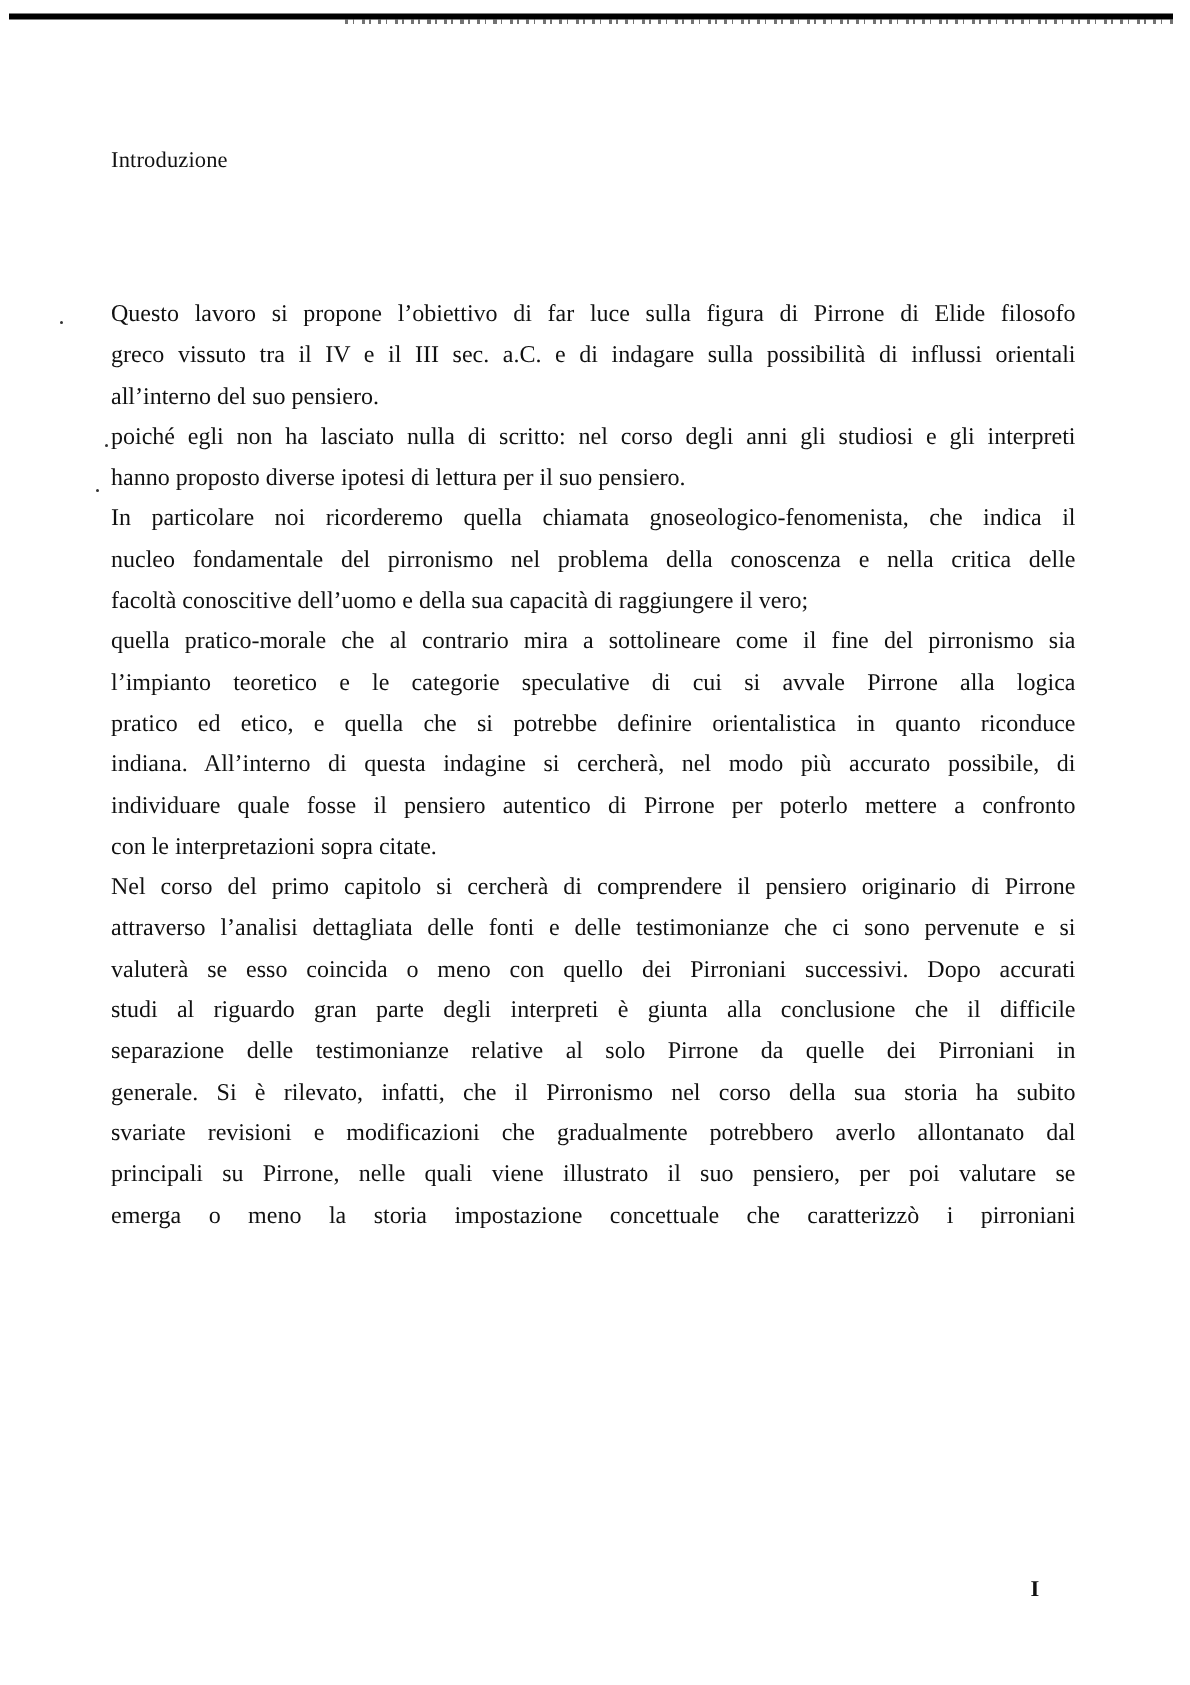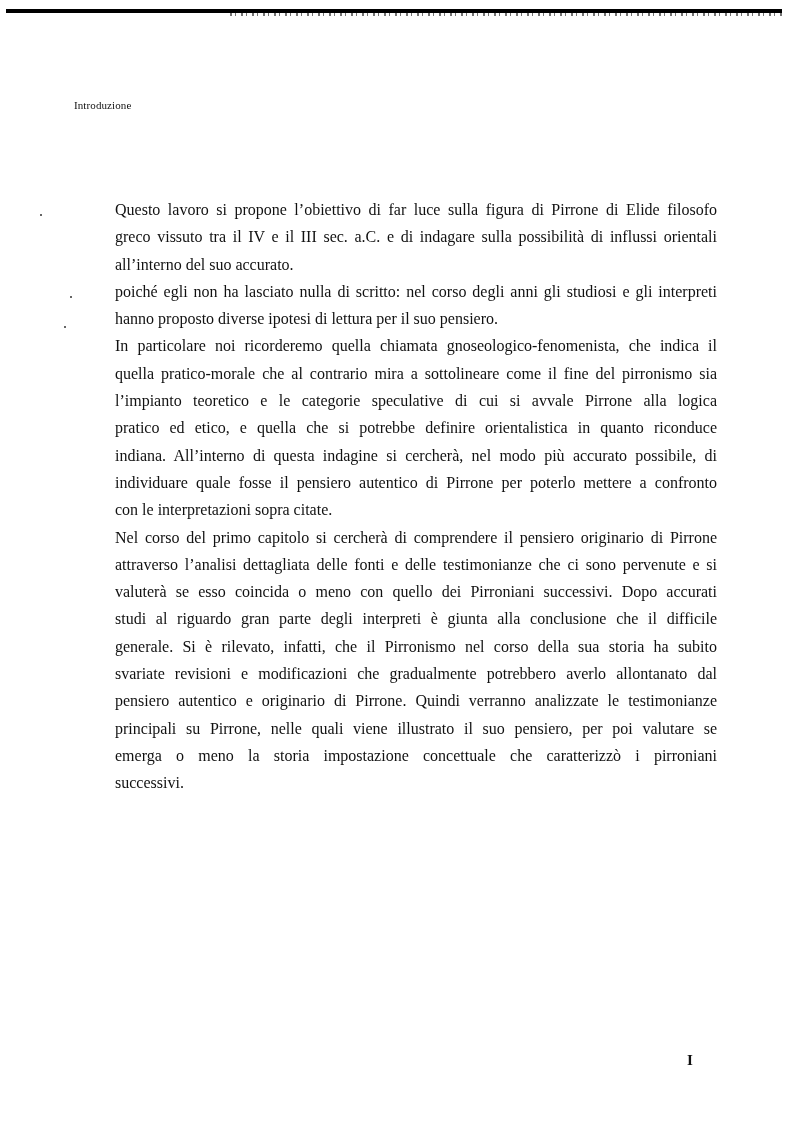--- a/index.html
+++ b/index.html
@@ -29,35 +29,34 @@
       top: 13px;
       width: 552px;
       height: 3px;
       background: repeating-linear-gradient(90deg, #000 0 2px, transparent 2px 5px, #000 5px 6px, transparent 6px 11px);
       opacity: 0.55;
     }
     .heading {
       position: absolute;
       left: 74px;
       top: 99px;
-      font-size: 11px;
+      font-size: 15px;
       letter-spacing: 0.1px;
     }
     .body-text {
       position: absolute;
       left: 74px;
       top: 196px;
       width: 643px;
       font-size: 16px;
       line-height: 27.3px;
     }
     .line {
       white-space: nowrap;
       height: 27.3px;
-      margin-left: 41px;
     }
     .line.justify {
       text-align: justify;
       text-align-last: justify;
       white-space: normal;
     }
     .speck {
       position: absolute;
       width: 2px;
       height: 2px;
@@ -80,35 +79,36 @@
 
 <div class="heading">Introduzione</div>
 
 <span class="speck" style="left:40px; top:214px;"></span>
 <span class="speck" style="left:70px; top:296px;"></span>
 <span class="speck" style="left:64px; top:326px;"></span>
 
 <div class="body-text">
   <div class="line justify">Questo lavoro si propone l’obiettivo di far luce sulla figura di Pirrone di Elide filosofo</div>
   <div class="line justify">greco vissuto tra il IV e il III sec. a.C. e di indagare sulla possibilità di influssi orientali</div>
-  <div class="line">all’interno del suo accurato.</div>
+  <div class="line">all’interno del suo pensiero.</div>
   <div class="line justify">poiché egli non ha lasciato nulla di scritto: nel corso degli anni gli studiosi e gli interpreti</div>
   <div class="line">hanno proposto diverse ipotesi di lettura per il suo pensiero.</div>
   <div class="line justify">In particolare noi ricorderemo quella chiamata gnoseologico-fenomenista, che indica il</div>
+  <div class="line justify">nucleo fondamentale del pirronismo nel problema della conoscenza e nella critica delle</div>
+  <div class="line">facoltà conoscitive dell’uomo e della sua capacità di raggiungere il vero;</div>
   <div class="line justify">quella pratico-morale che al contrario mira a sottolineare come il fine del pirronismo sia</div>
   <div class="line justify">l’impianto teoretico e le categorie speculative di cui si avvale Pirrone  alla logica</div>
   <div class="line justify">pratico ed etico, e quella che si potrebbe definire orientalistica in quanto riconduce</div>
   <div class="line justify">indiana. All’interno di questa indagine si cercherà, nel modo più accurato possibile,  di</div>
   <div class="line justify">individuare quale fosse il pensiero autentico di Pirrone per poterlo mettere a confronto</div>
   <div class="line">con le interpretazioni sopra citate.</div>
   <div class="line justify">Nel corso del primo capitolo si cercherà di comprendere il pensiero originario di Pirrone</div>
   <div class="line justify">attraverso l’analisi dettagliata delle fonti e delle testimonianze che ci sono pervenute e si</div>
   <div class="line justify">valuterà se esso coincida o meno con quello dei Pirroniani successivi. Dopo accurati</div>
   <div class="line justify">studi al riguardo gran parte degli interpreti è giunta alla conclusione che il difficile</div>
+  <div class="line justify">separazione delle testimonianze relative al solo Pirrone da quelle dei Pirroniani in</div>
   <div class="line justify">generale. Si è rilevato, infatti, che il Pirronismo nel corso della sua storia ha subito</div>
   <div class="line justify">svariate revisioni e modificazioni che gradualmente potrebbero averlo allontanato dal</div>
-  <div class="line justify">pensiero autentico e originario di Pirrone. Quindi verranno analizzate le testimonianze</div>
   <div class="line justify">principali su Pirrone, nelle quali viene  illustrato il suo pensiero, per poi valutare se</div>
   <div class="line justify">emerga o meno la storia impostazione concettuale che caratterizzò i pirroniani</div>
-  <div class="line">successivi.</div>
 </div>
 
 <div class="page-number">I</div>
 
 </body></html>

